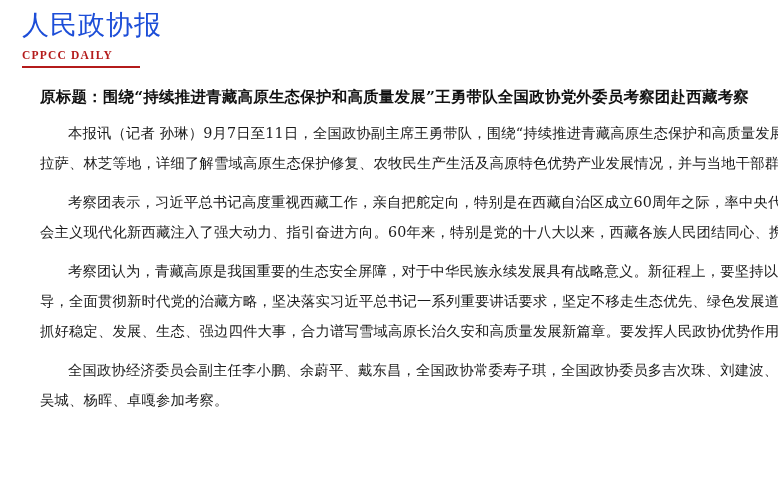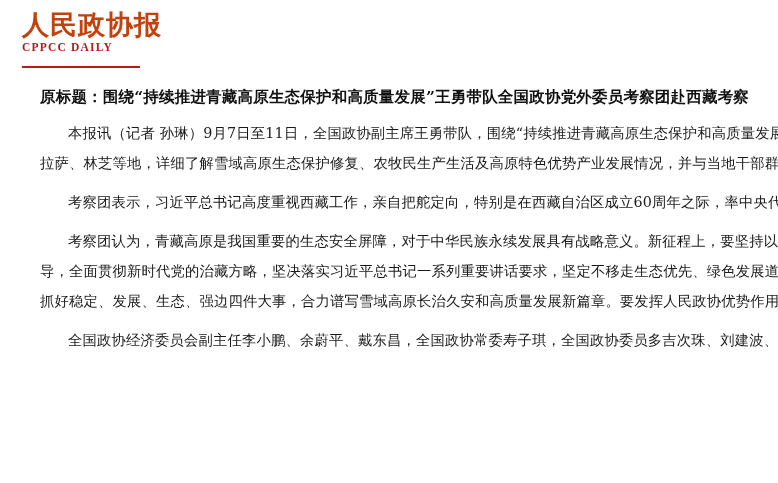--- a/index.html
+++ b/index.html
@@ -20,29 +20,29 @@
     box-sizing: border-box;
   }
   .masthead {
     position: absolute;
     left: 22px;
     top: 10px;
     width: 160px;
   }
   .masthead-title {
     font-family: "DejaVu Serif", serif;
-    font-weight: bold;
+    font-weight: normal;
     font-size: 27px;
     line-height: 1.08;
     letter-spacing: 1px;
-    color: #c2410c;
+    color: #1d4ed8;
     white-space: nowrap;
   }
   .masthead-sub {
-    margin-top: 2px;
+    margin-top: 10px;
     font-family: "Liberation Serif", serif;
     font-size: 11.5px;
     font-weight: bold;
     letter-spacing: 1.2px;
     color: #b41b1b;
   }
   .masthead-rule {
     position: absolute;
     left: 22px;
     top: 66px;
@@ -113,31 +113,33 @@
     <div class="para-block">
       <div class="para">
           <span class="line indent">本报讯（记者 孙琳）9月7日至11日，全国政协副主席王勇带队，围绕“持续推进青藏高原生态保护和高质量发展”</span>
           <span class="line flat">拉萨、林芝等地，详细了解雪域高原生态保护修复、农牧民生产生活及高原特色优势产业发展情况，并与当地干部群众</span>
         </div>
     </div>
 
     <div class="para-block">
       <div class="para">
           <span class="line indent">考察团表示，习近平总书记高度重视西藏工作，亲自把舵定向，特别是在西藏自治区成立60周年之际，率中央代表</span>
+          <span class="line flat">会主义现代化新西藏注入了强大动力、指引奋进方向。60年来，特别是党的十八大以来，西藏各族人民团结同心、携</span>
         </div>
     </div>
 
     <div class="para-block">
       <div class="para">
           <span class="line indent">考察团认为，青藏高原是我国重要的生态安全屏障，对于中华民族永续发展具有战略意义。新征程上，要坚持以习</span>
           <span class="line flat">导，全面贯彻新时代党的治藏方略，坚决落实习近平总书记一系列重要讲话要求，坚定不移走生态优先、绿色发展道路</span>
           <span class="line flat">抓好稳定、发展、生态、强边四件大事，合力谱写雪域高原长治久安和高质量发展新篇章。要发挥人民政协优势作用，</span>
         </div>
     </div>
 
     <div class="para-block">
       <div class="para">
           <span class="line indent">全国政协经济委员会副主任李小鹏、余蔚平、戴东昌，全国政协常委寿子琪，全国政协委员多吉次珠、刘建波、石</span>
+          <span class="line flat">吴城、杨晖、卓嘎参加考察。</span>
         </div>
     </div>
 
   </div>
 </div>
 
 </body></html>

